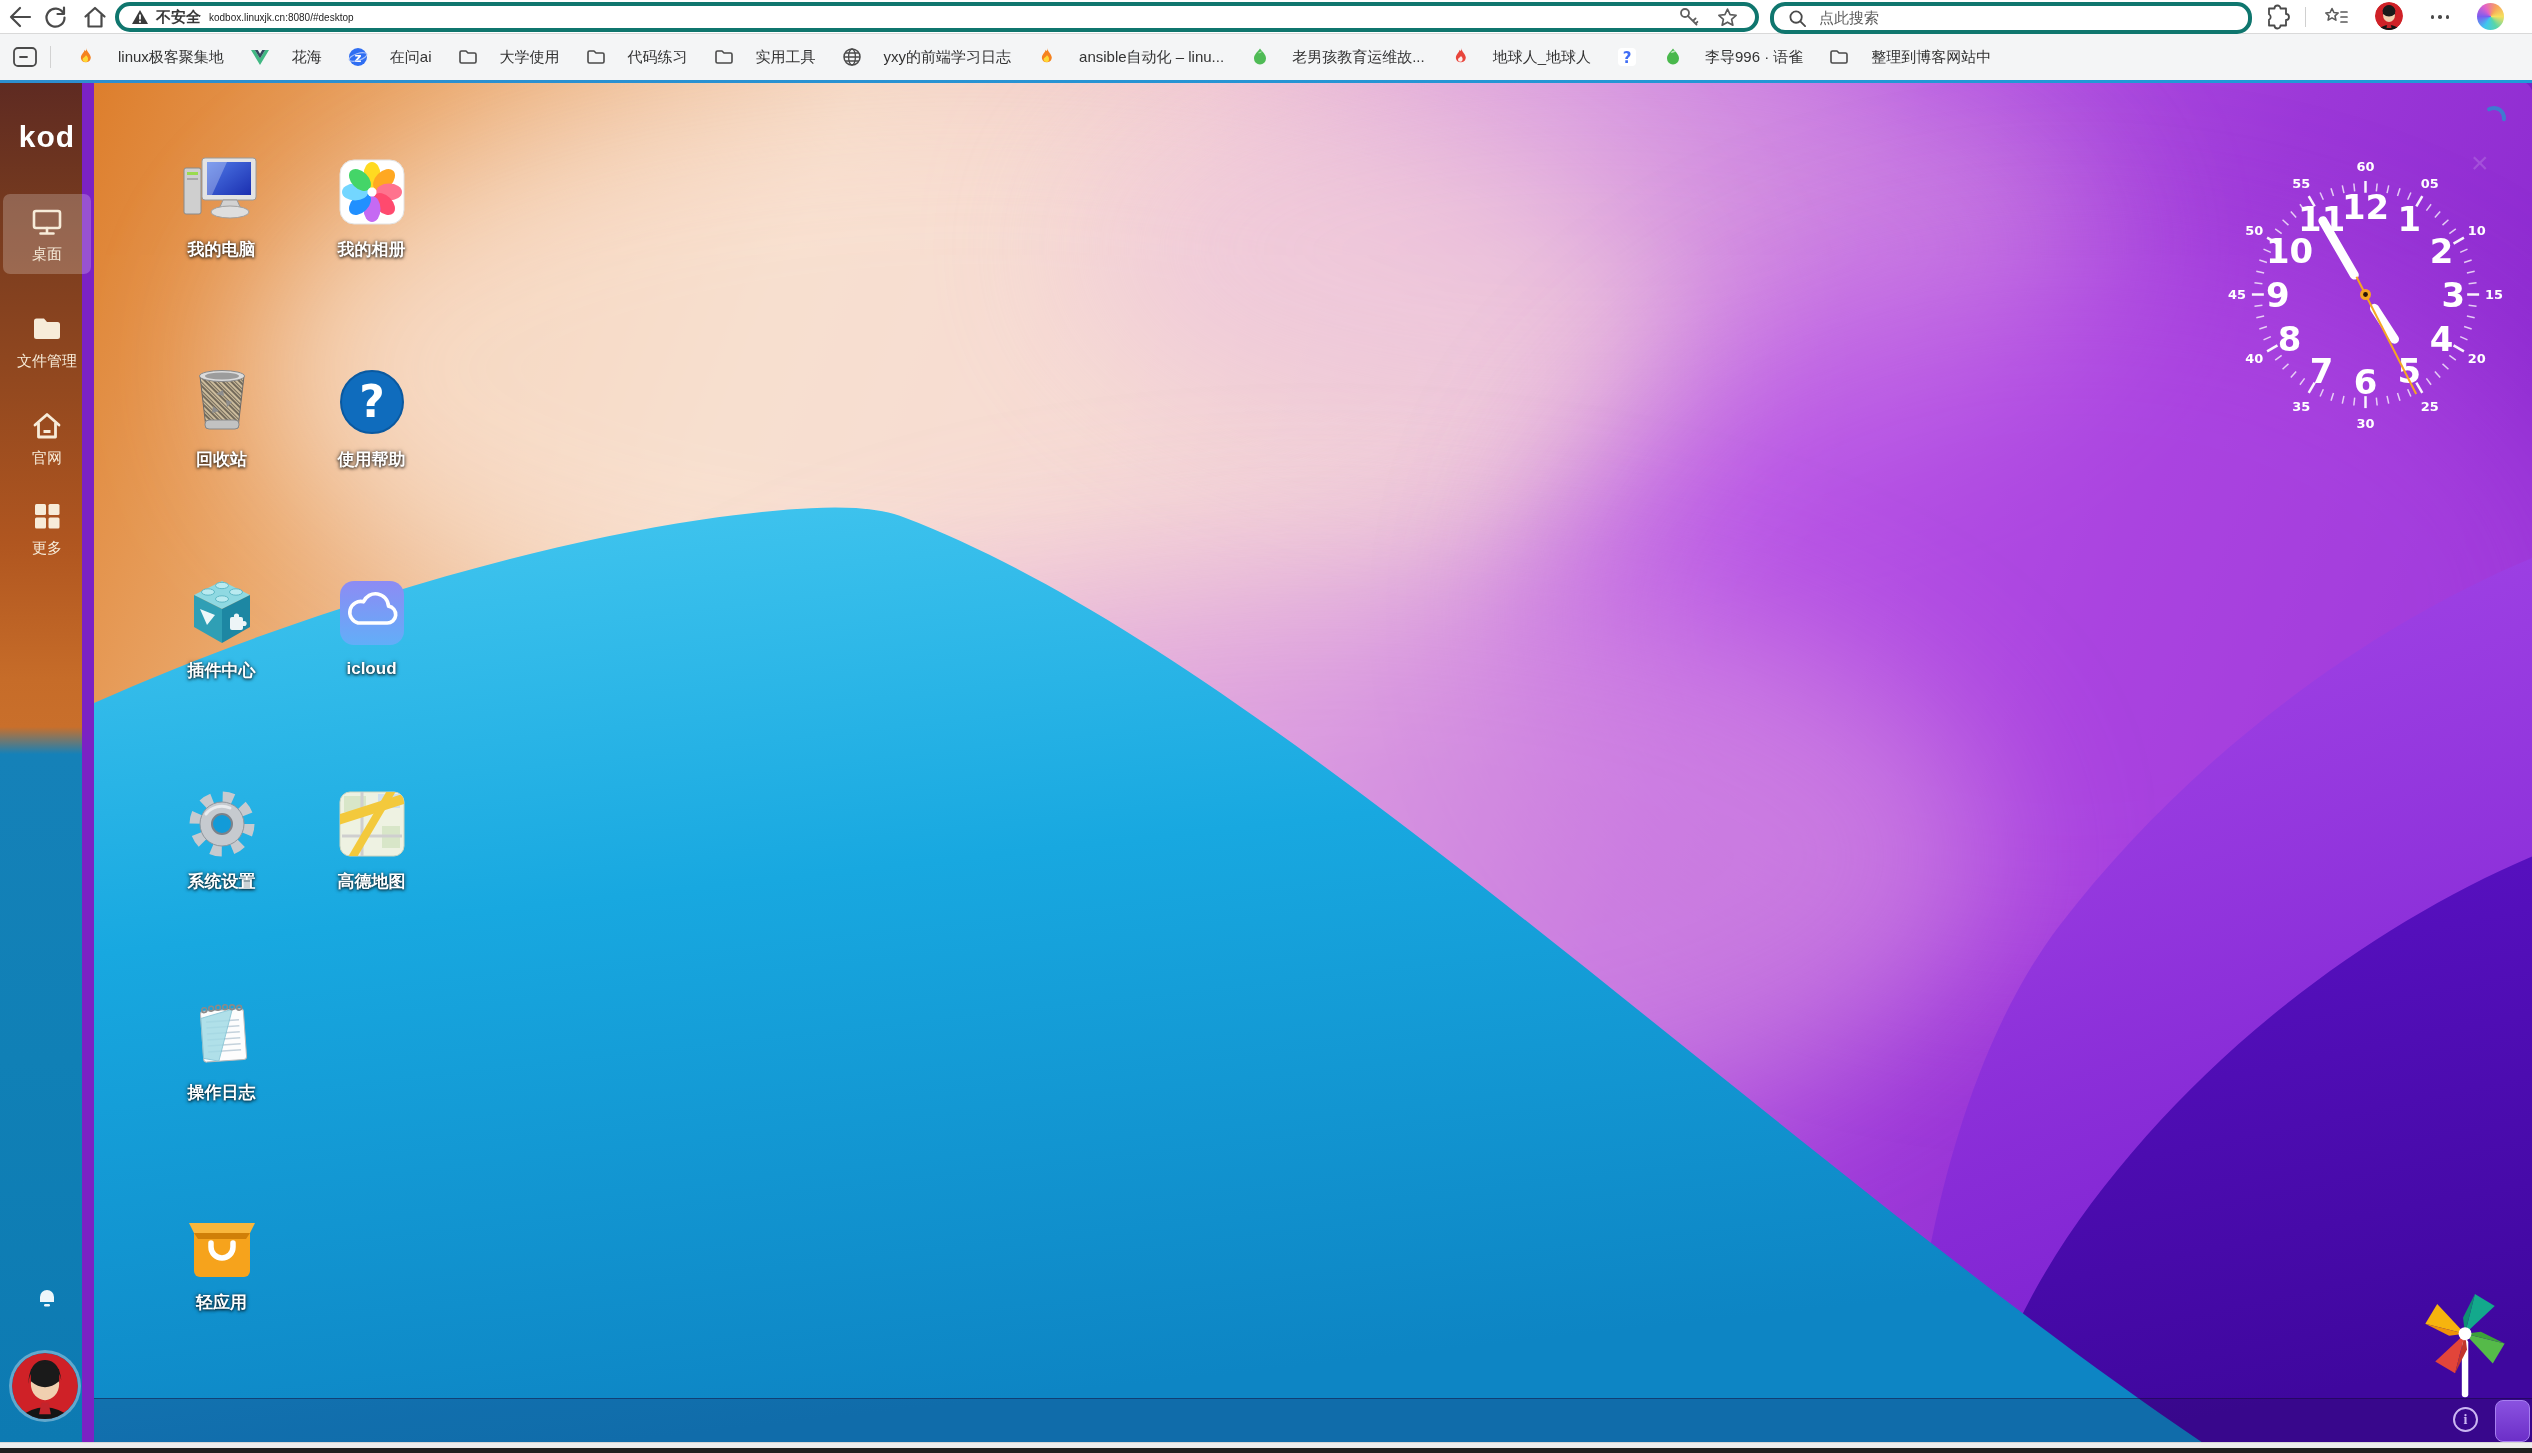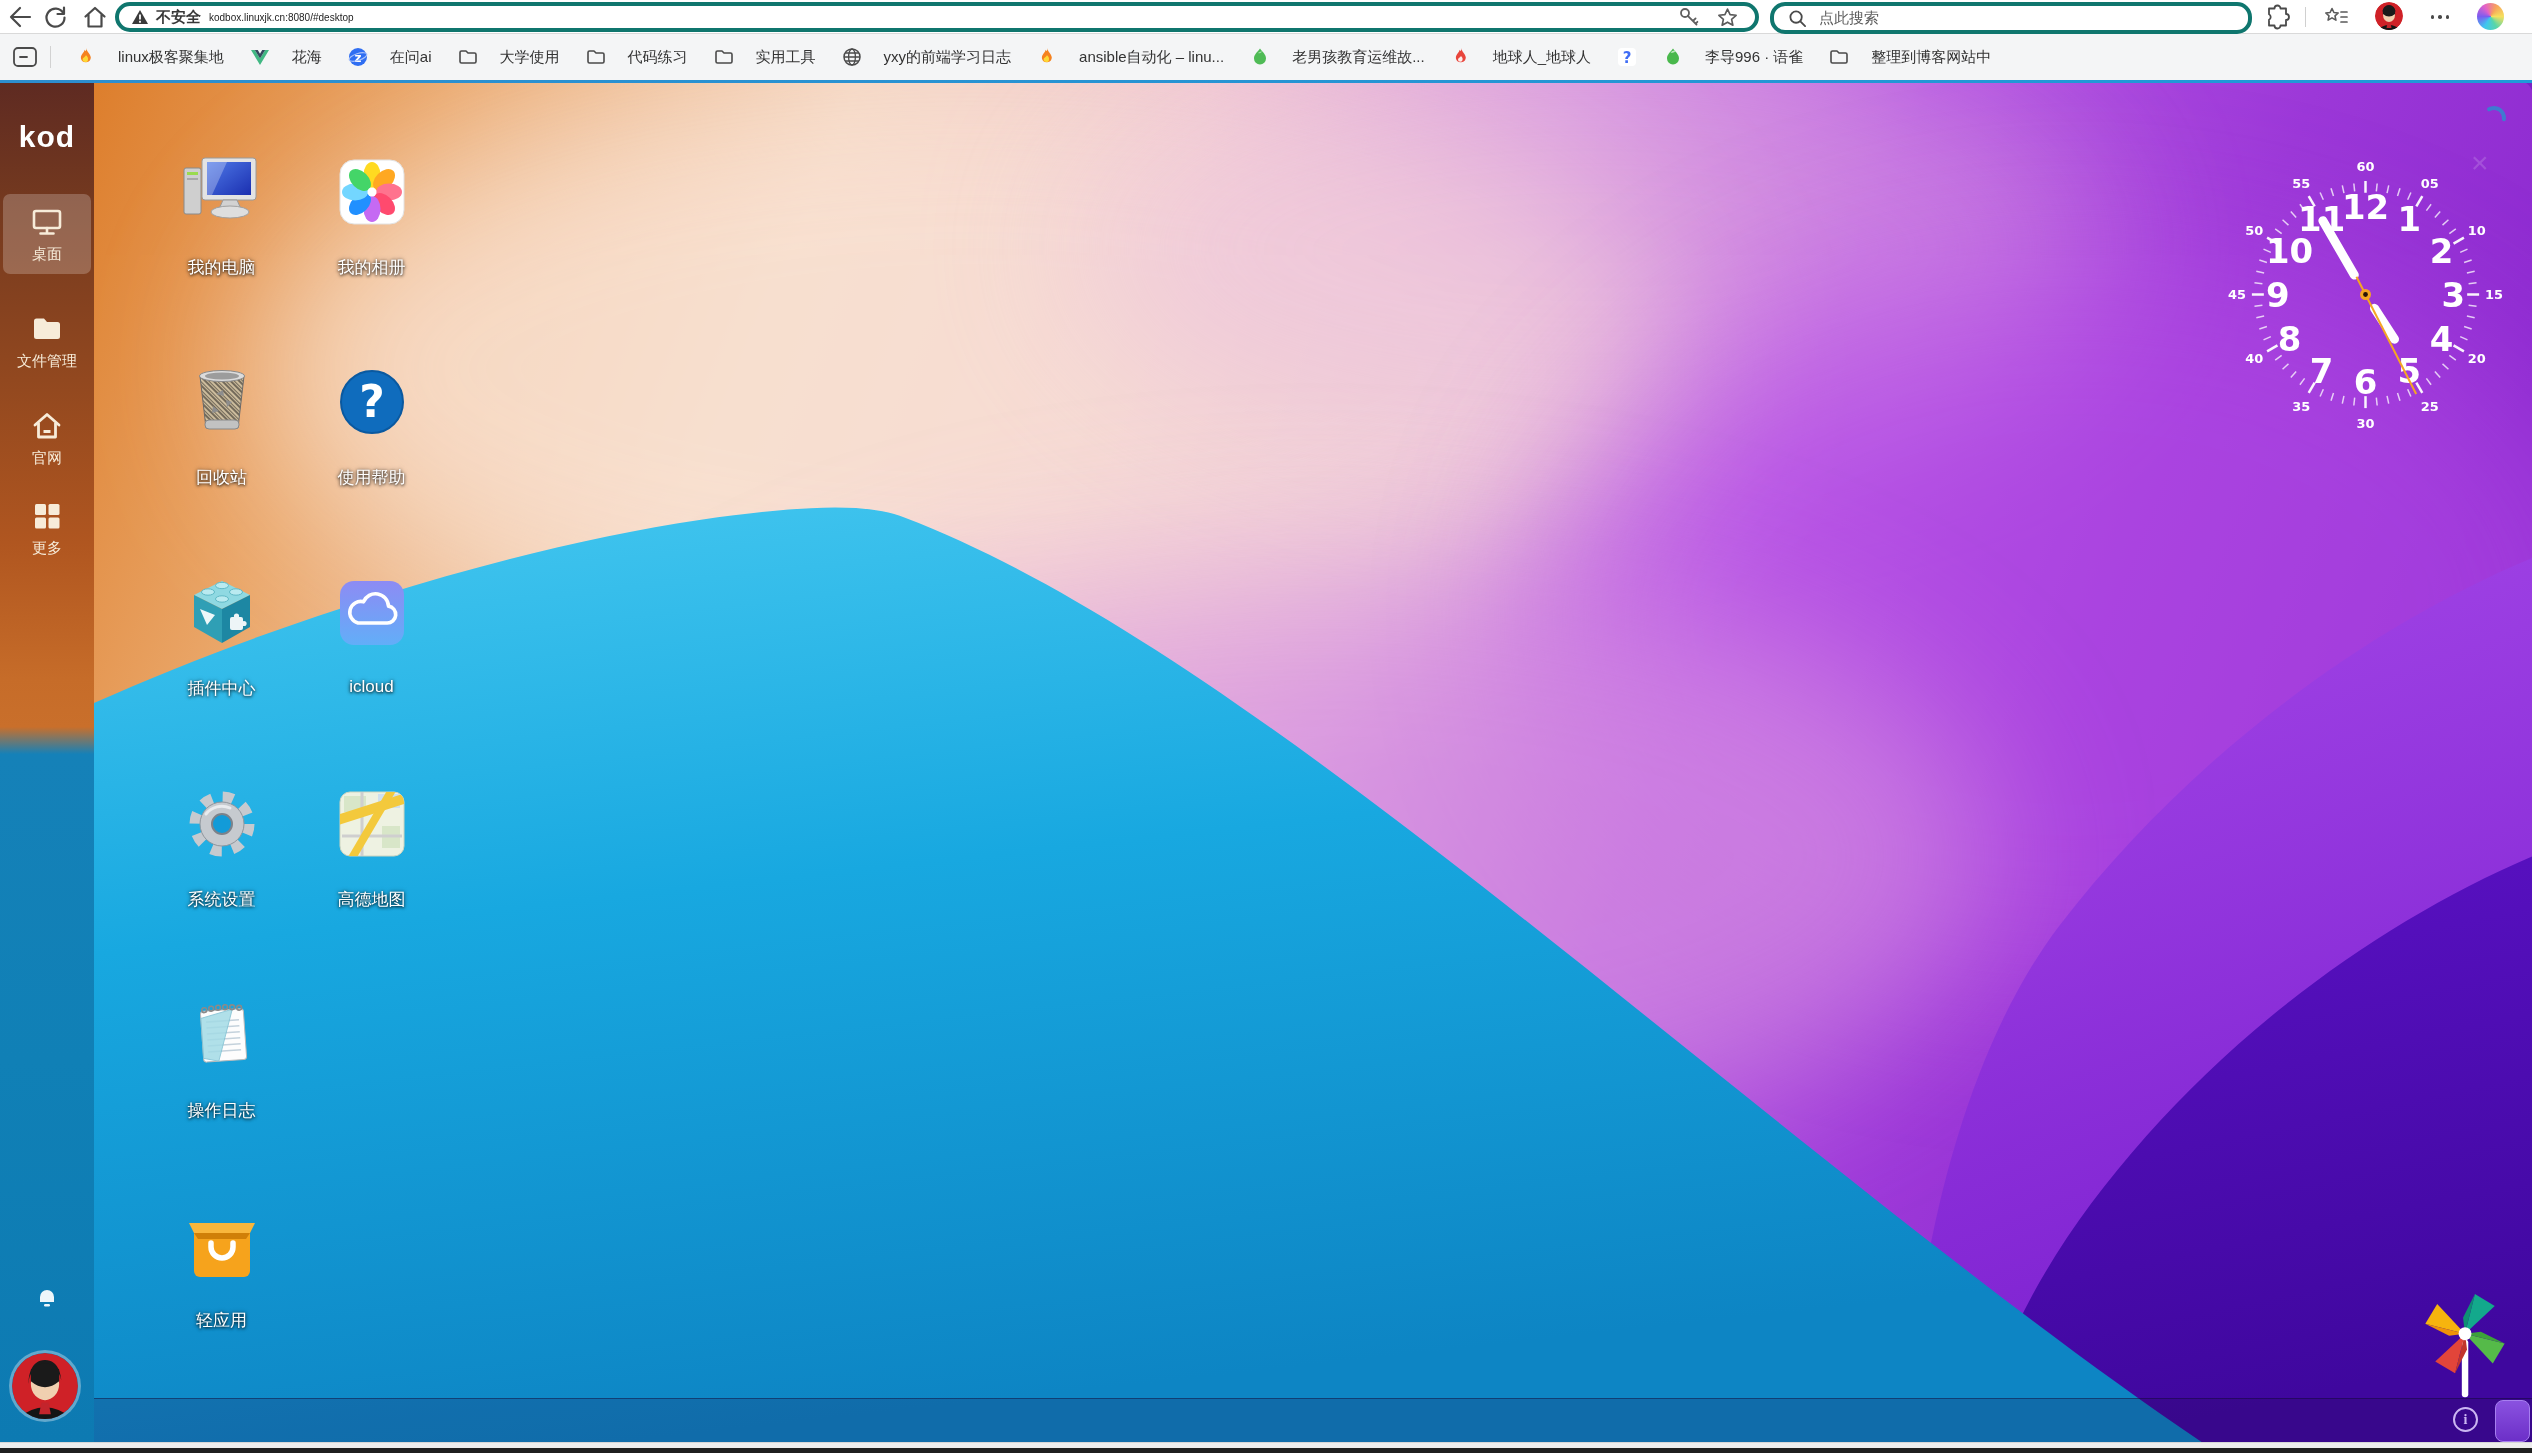--- a/index.html
+++ b/index.html
@@ -27,36 +27,36 @@
   .bm-toggle { width:34px; height:34px; display:flex; align-items:center; justify-content:center; border-radius:6px; cursor:pointer; }
   .bm-div { width:1px; height:22px; background:#d2d2d2; margin:0 12px 0 8px; }
   .bm-item { display:flex; align-items:center; gap:22px; height:34px; padding:0 13px; border-radius:6px; cursor:pointer; white-space:nowrap; }
   .bm-item .bm-label { font-size:15px; color:#333; }
 
   
   .main { position:relative; height:1362px; background:#7b22c4; overflow:hidden; }
   .main::before { content:""; position:absolute; top:0; left:0; right:0; height:3px; background:linear-gradient(90deg,#2d8ecf,#1f9ad8); z-index:40; }
 
   
-  .sidebar { position:absolute; left:0; top:0; width:94px; height:100%; z-index:30;
+  .sidebar { position:absolute; left:0; top:0; width:82px; height:100%; z-index:30;
     background:linear-gradient(180deg,#5e2a22 0%,#74391f 9%,#92481f 22%,#b05620 34%,#c66c29 44%,#c96f2b 47.5%,#1581b8 49.5%,#1080b6 72%,#0d7ab2 100%);padding-left:31px; }
   .logo { position:absolute; top:40px; left:0; width:94px; text-align:center; color:#fff; font-weight:bold; font-size:30px; letter-spacing:1px; }
   .sb-item { position:absolute; left:3px; width:88px; border-radius:7px; text-align:center; padding:12px 0 10px; cursor:pointer; }
   .sb-item.active { background:rgba(255,255,255,0.22); }
   .sb-item .sb-ico { display:block; height:32px; }
   .sb-item .sb-label { display:block; margin-top:7px; font-size:15px; color:#f7ecd9; }
   .bell { position:absolute; left:0; top:1207px; width:94px; text-align:center; cursor:pointer; }
   .avatar-lg { position:absolute; left:12px; top:1273px; width:66px; height:66px; border-radius:50%; overflow:hidden; box-shadow:0 0 0 3px rgba(255,255,255,0.35); cursor:pointer; }
 
   
   .desktop { position:absolute; left:94px; top:0; width:2439px; height:1362px; overflow:hidden; border-top-right-radius:16px; }
   .wallpaper { position:absolute; inset:0; width:100%; height:100%; }
   .dt-icon { position:absolute; width:129px; text-align:center; cursor:pointer; z-index:5; }
   .dt-icon .art { height:84px; display:flex; align-items:center; justify-content:center; }
-  .dt-icon .dt-label { display:inline-block; margin-top:22px; font-size:17px; font-weight:400; color:#fff; text-shadow:0 1px 3px rgba(0,0,0,.85),0 0 4px rgba(0,0,0,.5); }
+  .dt-icon .dt-label { display:inline-block; margin-top:4px; font-size:17px; font-weight:700; color:#fff; text-shadow:0 1px 3px rgba(0,0,0,.85),0 0 4px rgba(0,0,0,.5); }
 
   .clock-widget { position:absolute; left:2122px; top:65px; width:299px; height:299px; z-index:6; }
   .spinner { position:absolute; left:2387px; top:25px; width:26px; height:26px; z-index:7; }
   .ghost-x { position:absolute; left:2377px; top:66px; font-size:30px; color:rgba(255,255,255,0.16); z-index:6; }
   .pinwheel { position:absolute; left:2326px; top:1212px; width:90px; height:129px; z-index:6; }
 
   .taskbar { position:absolute; left:0; right:0; top:1318px; height:44px; background:rgba(28,8,68,0.20); border-top:1px solid rgba(18,8,50,0.45); z-index:8; }
   .info-btn { position:absolute; left:2359px; top:1327px; width:25px; height:25px; border:2px solid #cbb6f2; border-radius:50%; color:#cbb6f2; font-size:14px; font-weight:bold; font-family:"Liberation Serif",serif; display:flex; align-items:center; justify-content:center; z-index:9; cursor:pointer; }
   .corner-btn { position:absolute; right:3px; top:1320px; width:35px; height:42px; border-radius:8px; background:linear-gradient(#8a52e0,#6c2fc8); border:1px solid #a77ff0; z-index:9; cursor:pointer; }
 

